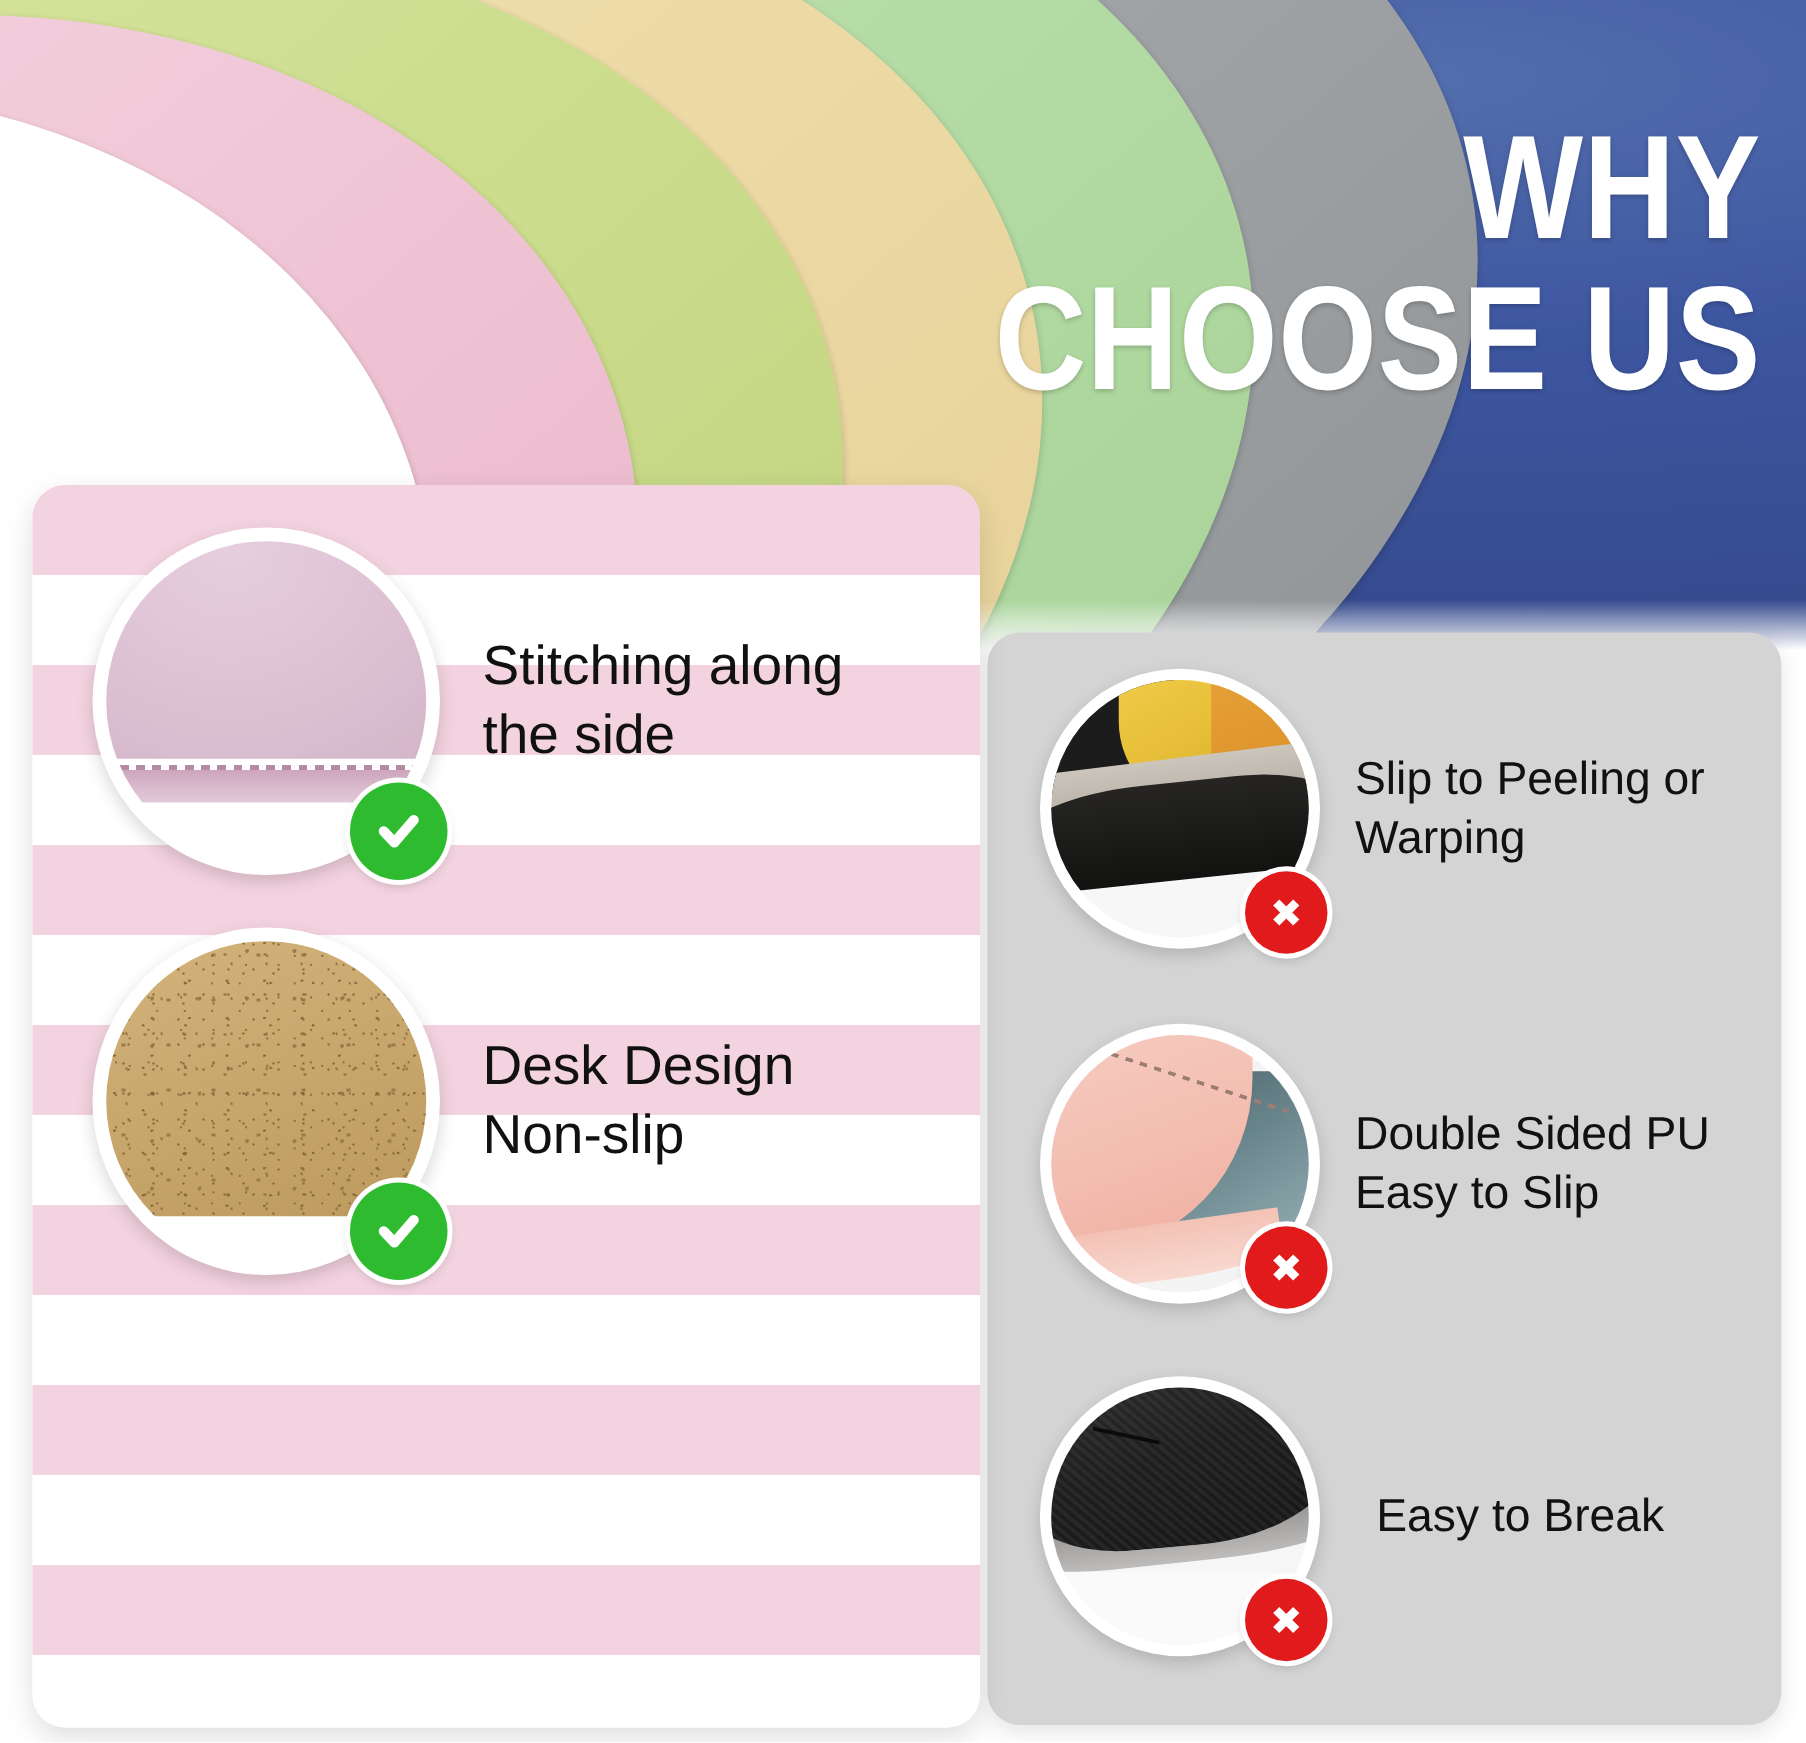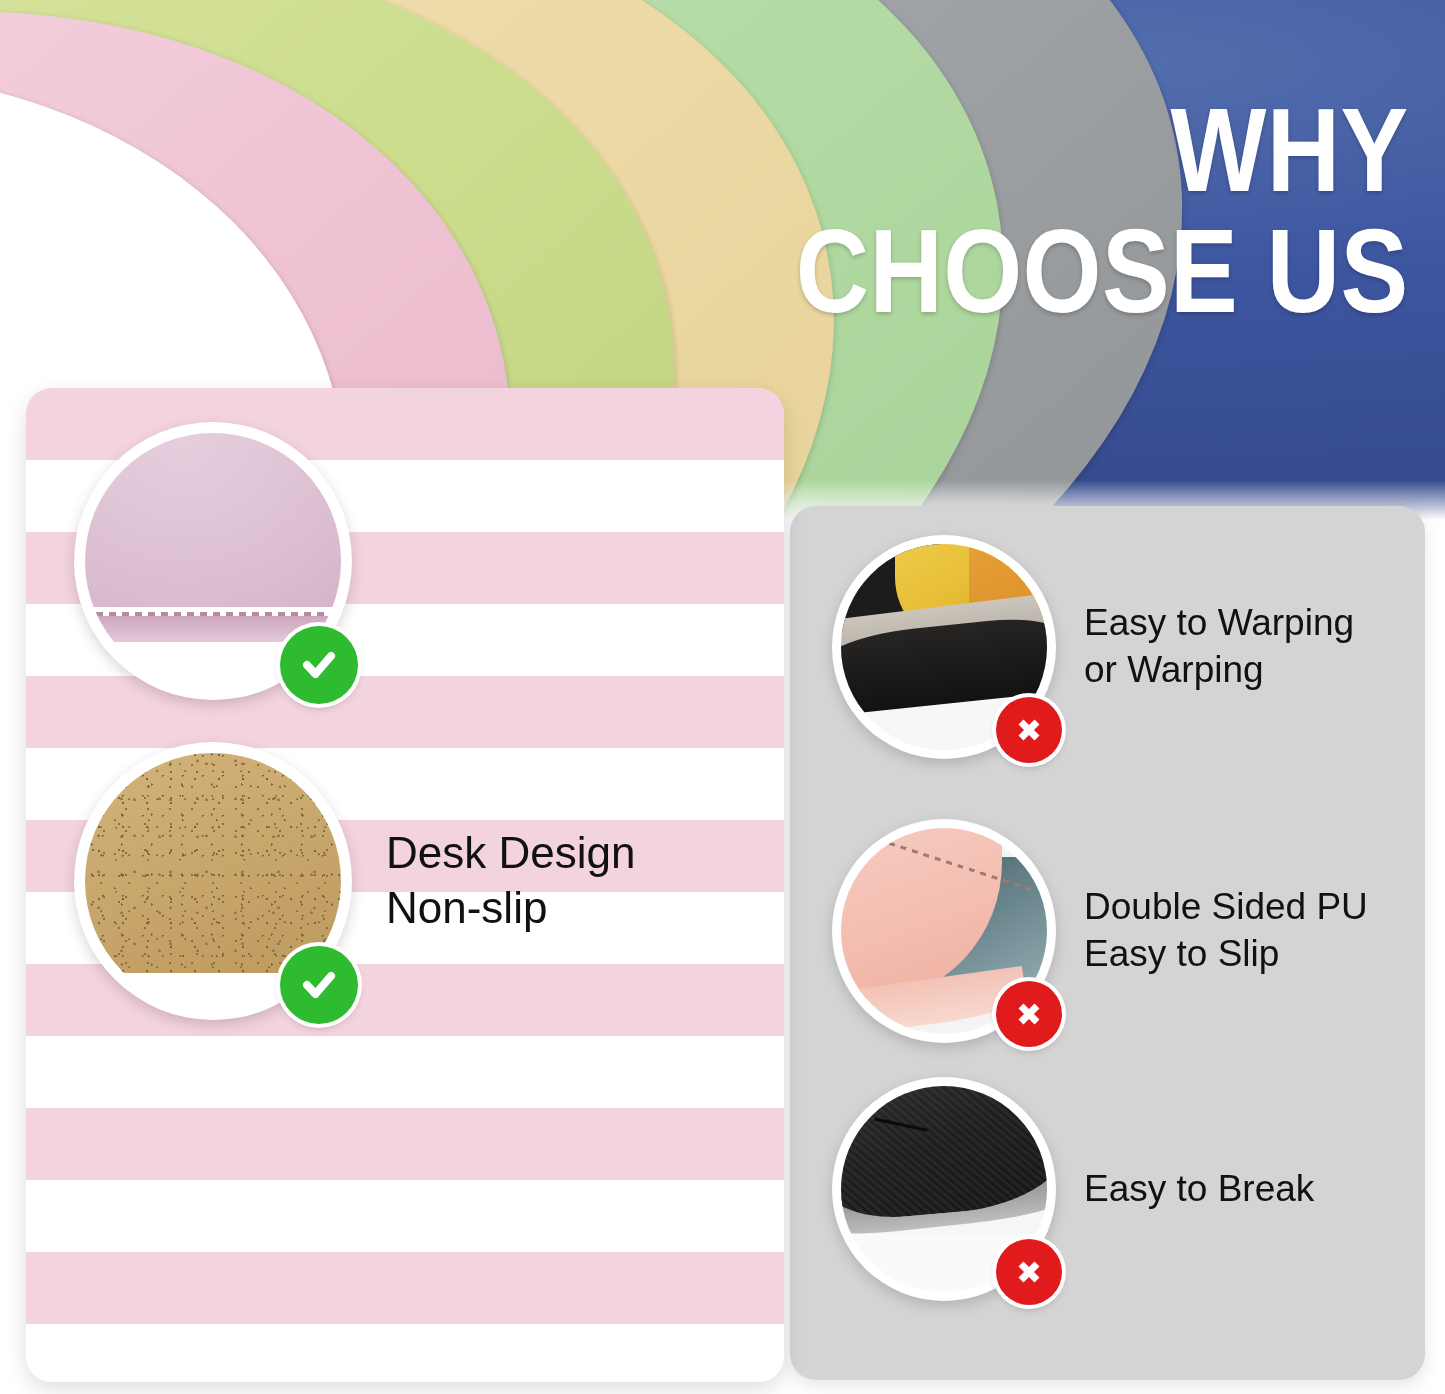--- a/index.html
+++ b/index.html
@@ -102,21 +102,21 @@
     z-index:3;
   }
   .cons-row{
     position:absolute;
     left:42px;
     width:560px; height:238px;
     display:flex; align-items:center;
   }
   .cons-row.r1{ top:22px; }
   .cons-row.r2{ top:306px; }
-  .cons-row.r3{ top:564px; }
+  .cons-row.r3{ top:588px;gap:17px; }
 
   .cons-text{
     margin-left:28px;
     font-size:37px;
     color:#111111;
     line-height:1.26;
     max-width:330px;
   }
 
   
@@ -383,21 +383,21 @@
             <div class="grey-sub"></div>
             <div class="black2"></div>
           </div>
         </div>
         <div class="badge badge-x">
           <svg width="34" height="34" viewBox="0 0 34 34" aria-hidden="true">
             <path d="M9 9 L25 25 M25 9 L9 25" stroke="#ffffff" stroke-width="7" stroke-linecap="butt"></path>
           </svg>
         </div>
       </div>
-      <div class="cons-text">Easy to Warping or Warping</div>
+      <div class="cons-text">Slip to Peeling or Warping</div>
     </div>
 
     <div class="cons-row r2">
       <div class="thumb thumb-con">
         <div class="thumb-inner">
           <div class="art-double">
             <div class="tealface"></div>
             <div class="pinkface"></div>
             <div class="seam2"></div>
             <div class="pinkedge"></div>
@@ -443,20 +443,21 @@
             <div class="edge"></div>
             <div class="seam"></div>
           </div>
         </div>
         <div class="badge badge-check">
           <svg width="44" height="44" viewBox="0 0 44 44" aria-hidden="true">
             <path d="M10 22 L18.5 31 L34 13" fill="none" stroke="#ffffff" stroke-width="8" stroke-linecap="round" stroke-linejoin="round"></path>
           </svg>
         </div>
       </div>
+      <div class="pros-text">Stitching along the side</div>
     </div>
 
     <div class="pros-row r2">
       <div class="thumb thumb-pro">
         <div class="thumb-inner">
           <div class="art-cork">
             <div class="cork"></div>
           </div>
         </div>
         <div class="badge badge-check">

